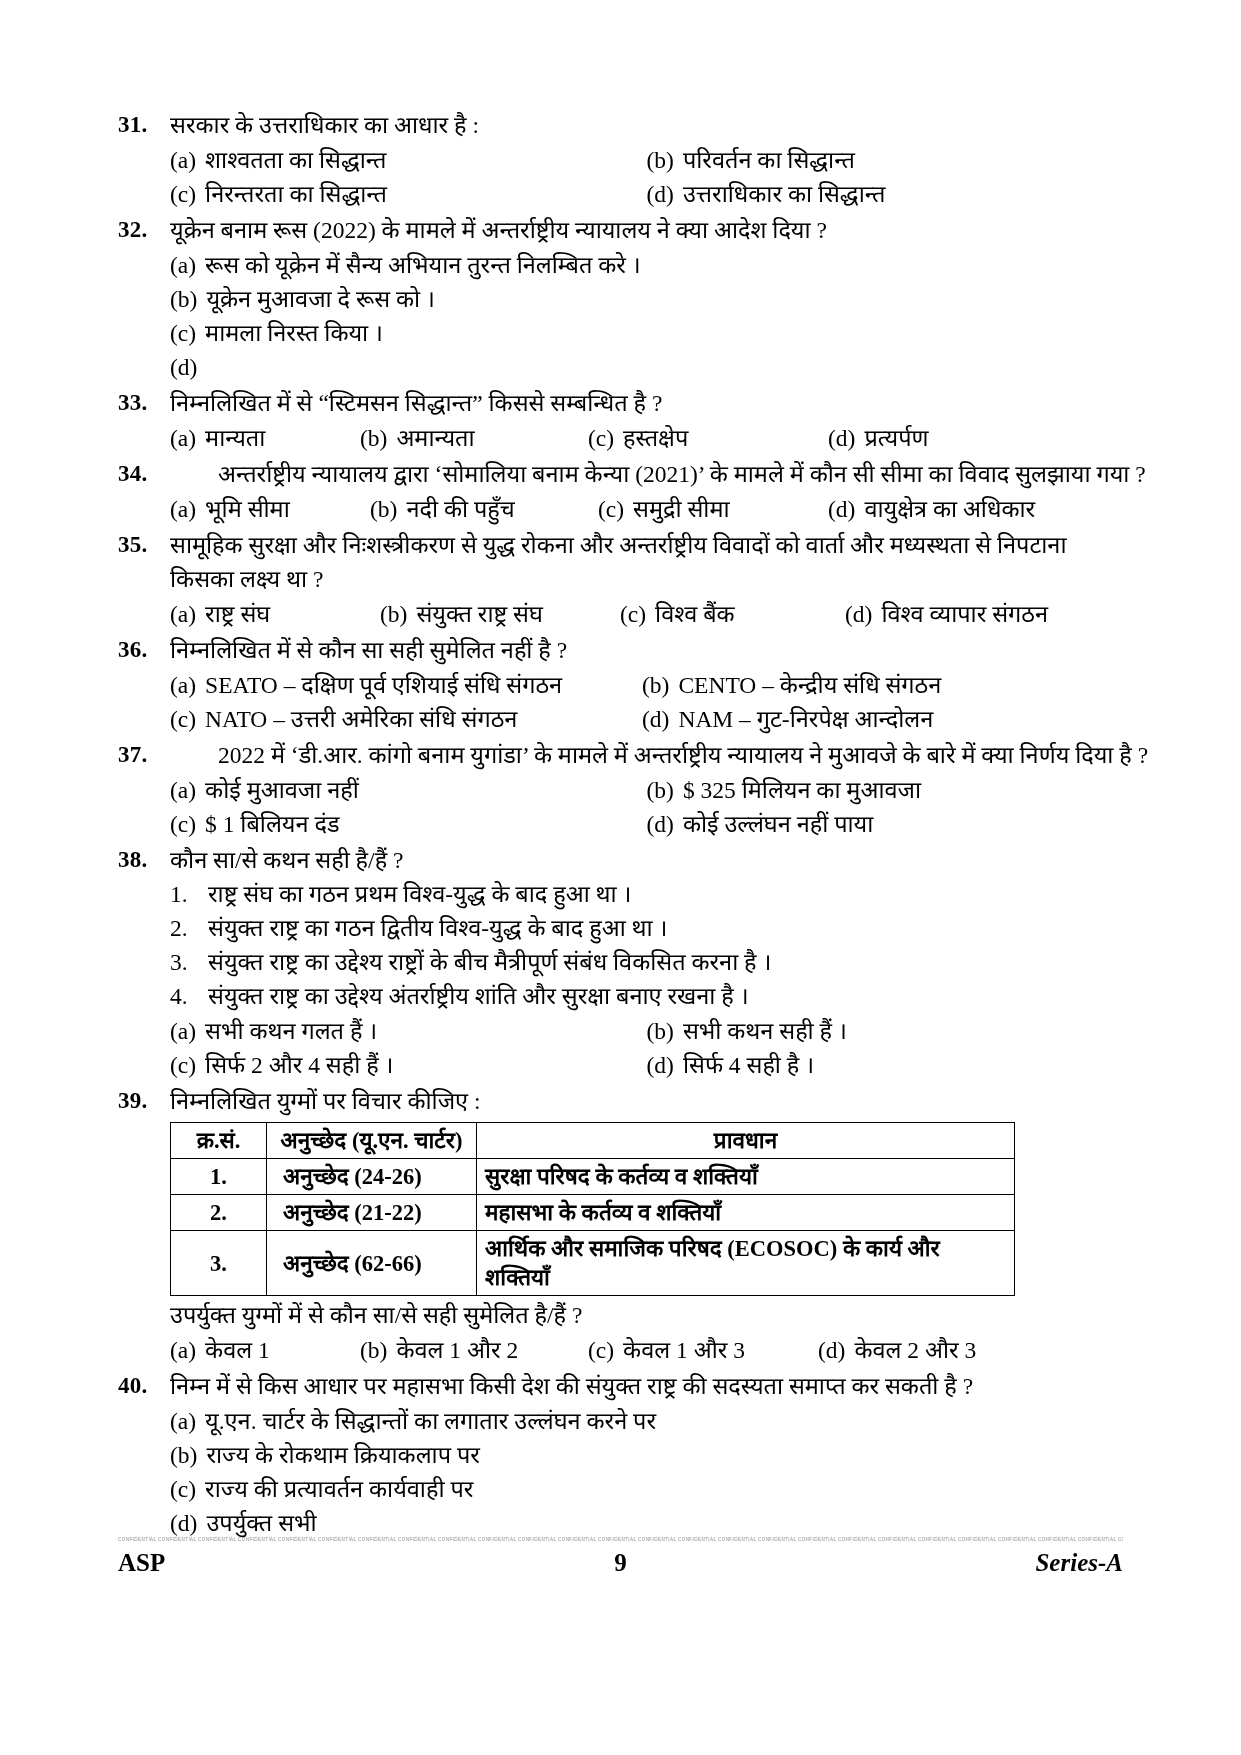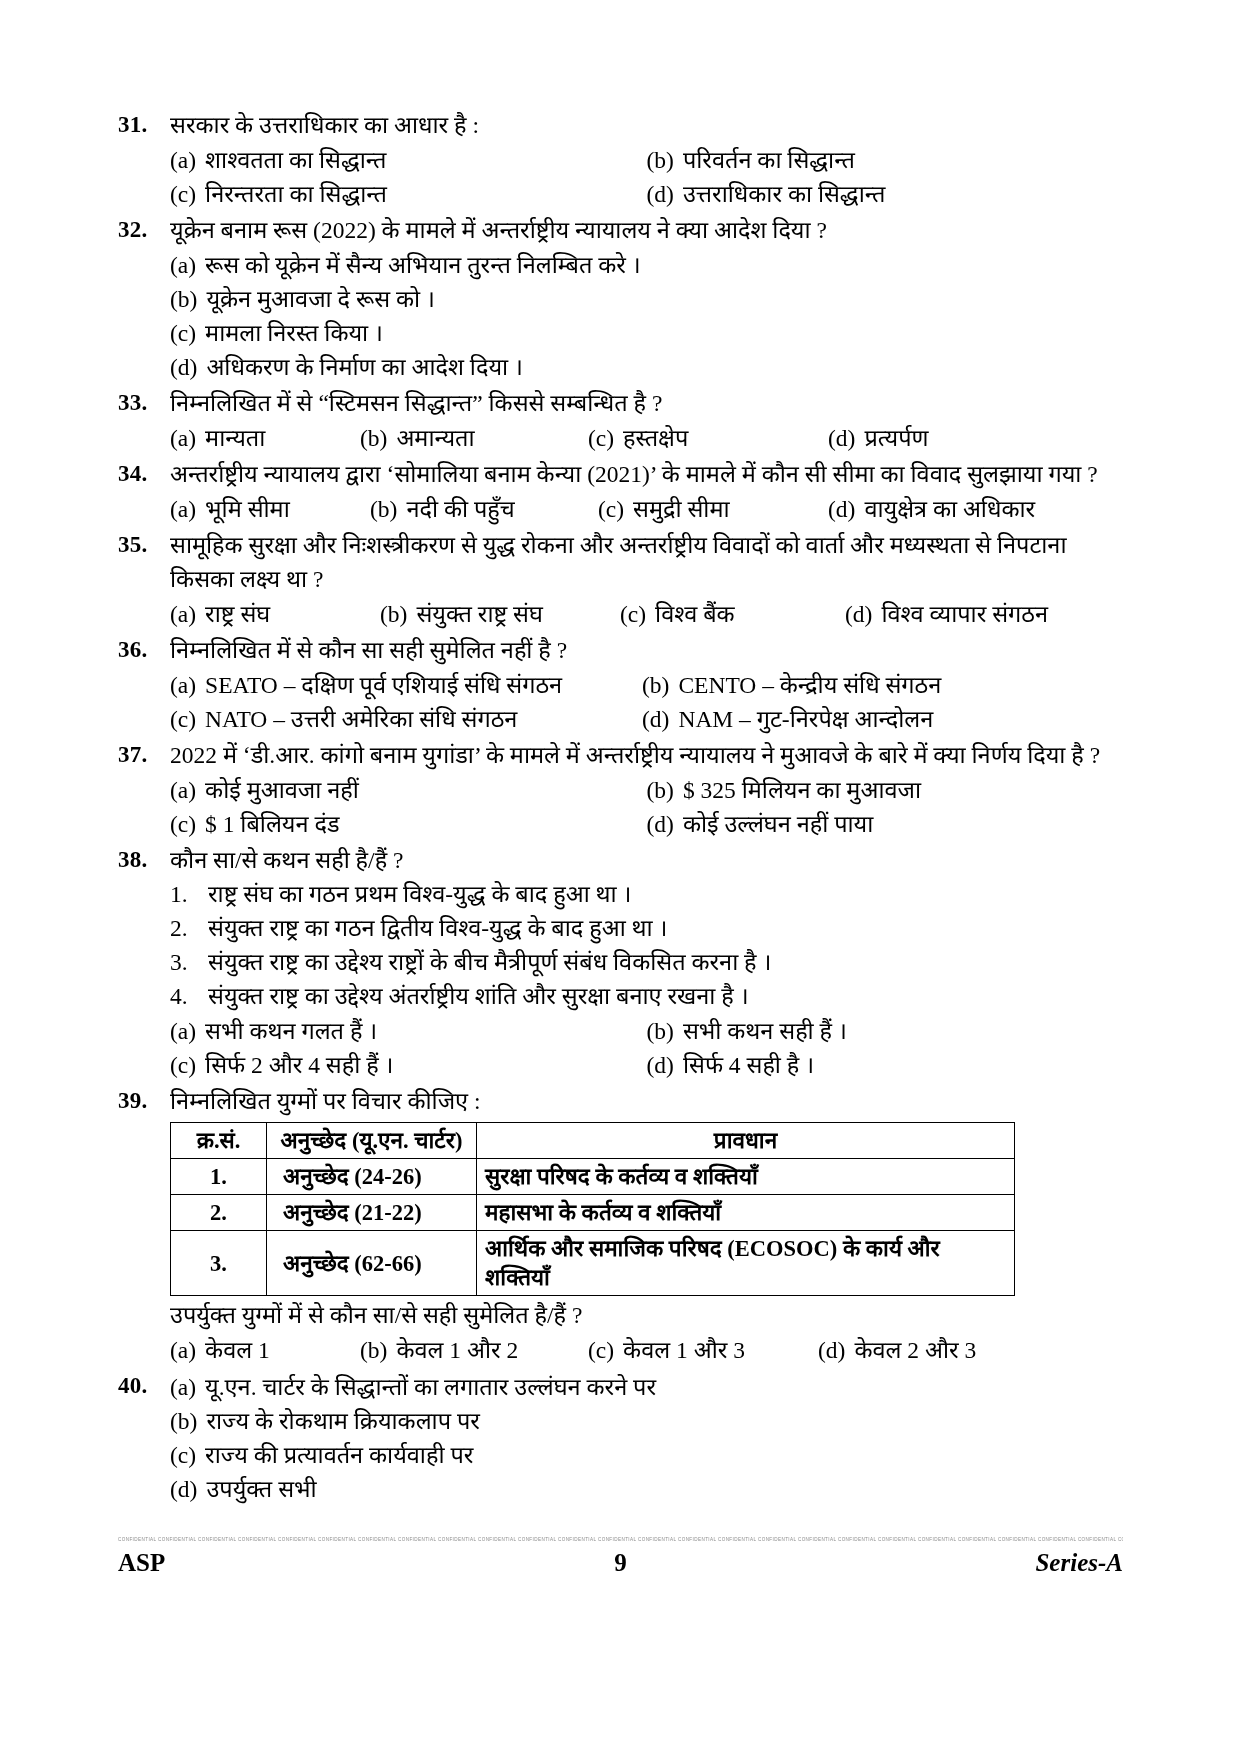--- a/index.html
+++ b/index.html
@@ -169,21 +169,21 @@
   .footer-row {
     display: flex;
     align-items: baseline;
     font-weight: bold;
     font-size: 25px;
   }
   .f-left { flex: 0 0 33%; text-align: left; }
   .f-mid  { flex: 0 0 34%; text-align: center; }
   .f-right{ flex: 0 0 33%; text-align: right; font-style: italic; }
 
-  .nowrap { white-space: nowrap; }
+  .nowrap { white-space: nowrap; margin-left: 48px; }
 </style>
 </head>
 <body>
 
 <div class="page">
   <div class="content">
 
     <div class="q">
       <div class="q-num">31.</div>
       <div class="q-body">
@@ -232,21 +232,20 @@
           </div>
           <div class="opt-row">
             <div class="opt">
               <span class="opt-tag">(c)</span>
               <span class="opt-txt">मामला निरस्त किया ।</span>
             </div>
           </div>
           <div class="opt-row">
             <div class="opt">
               <span class="opt-tag">(d)</span>
-              <span class="opt-txt">अधिकरण के निर्माण का आदेश दिया ।</span>
             </div>
           </div>
         </div>
       </div>
     </div>
 
     <div class="q">
       <div class="q-num">33.</div>
       <div class="q-body">
         <div class="q-text">निम्नलिखित में से “स्टिमसन सिद्धान्त” किससे सम्बन्धित है ?</div>
@@ -489,20 +488,21 @@
               <span class="opt-txt">केवल 2 और 3</span>
             </div>
           </div>
         </div>
       </div>
     </div>
 
     <div class="q">
       <div class="q-num">40.</div>
       <div class="q-body">
+        <div class="q-text">निम्न में से किस आधार पर महासभा किसी देश की संयुक्त राष्ट्र की सदस्यता समाप्त कर सकती है ?</div>
         <div class="opts stack">
           <div class="opt-row">
             <div class="opt">
               <span class="opt-tag">(a)</span>
               <span class="opt-txt">यू.एन. चार्टर के सिद्धान्तों का लगातार उल्लंघन करने पर</span>
             </div>
           </div>
           <div class="opt-row">
             <div class="opt">
               <span class="opt-tag">(b)</span>

